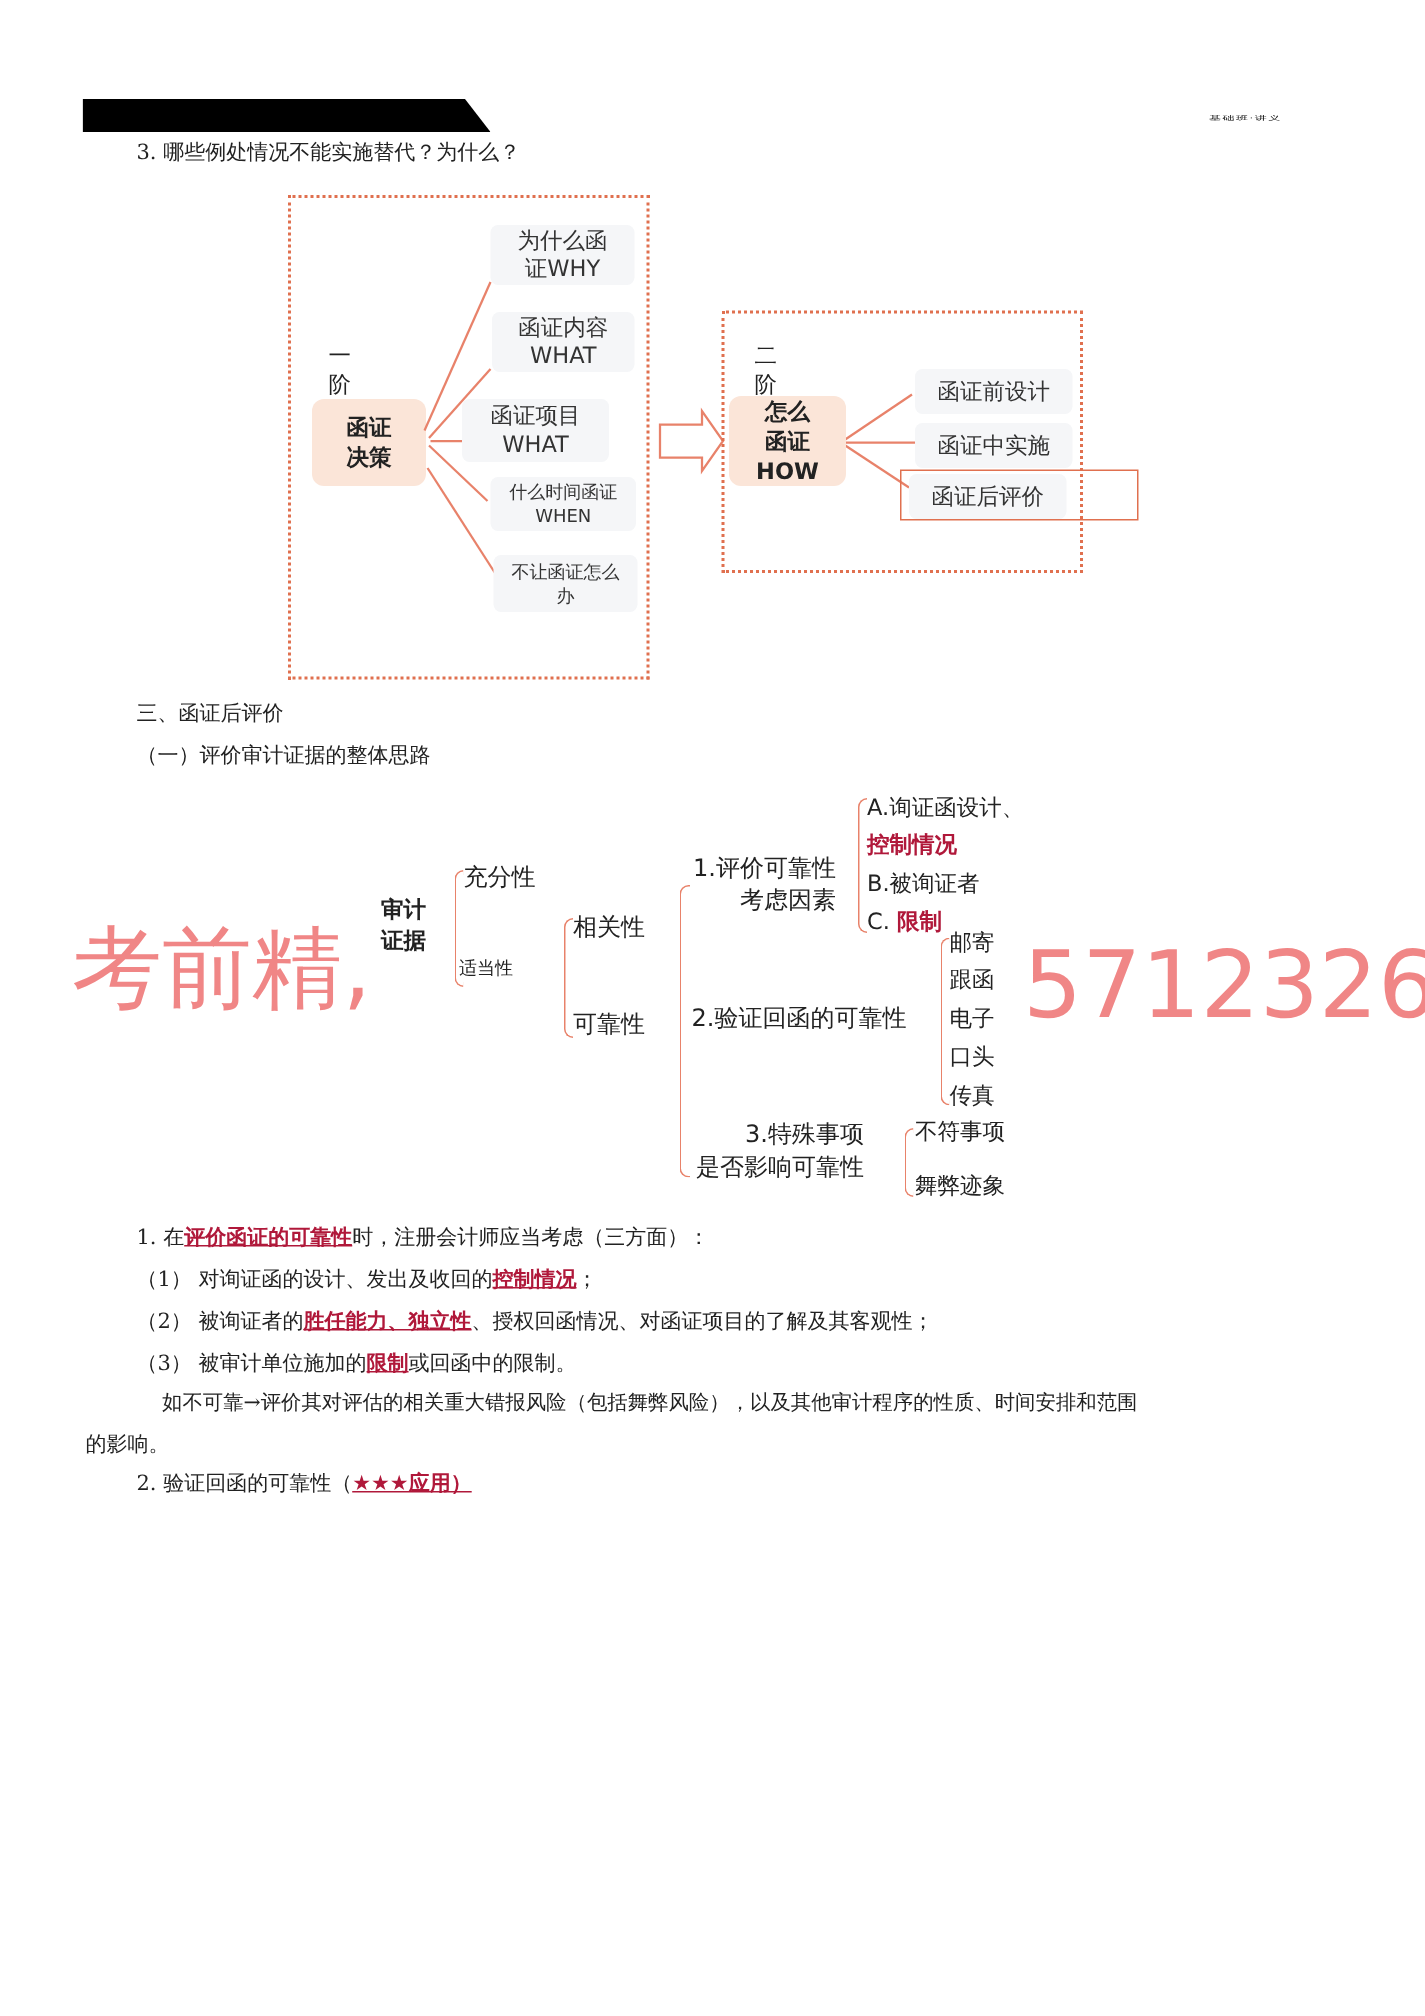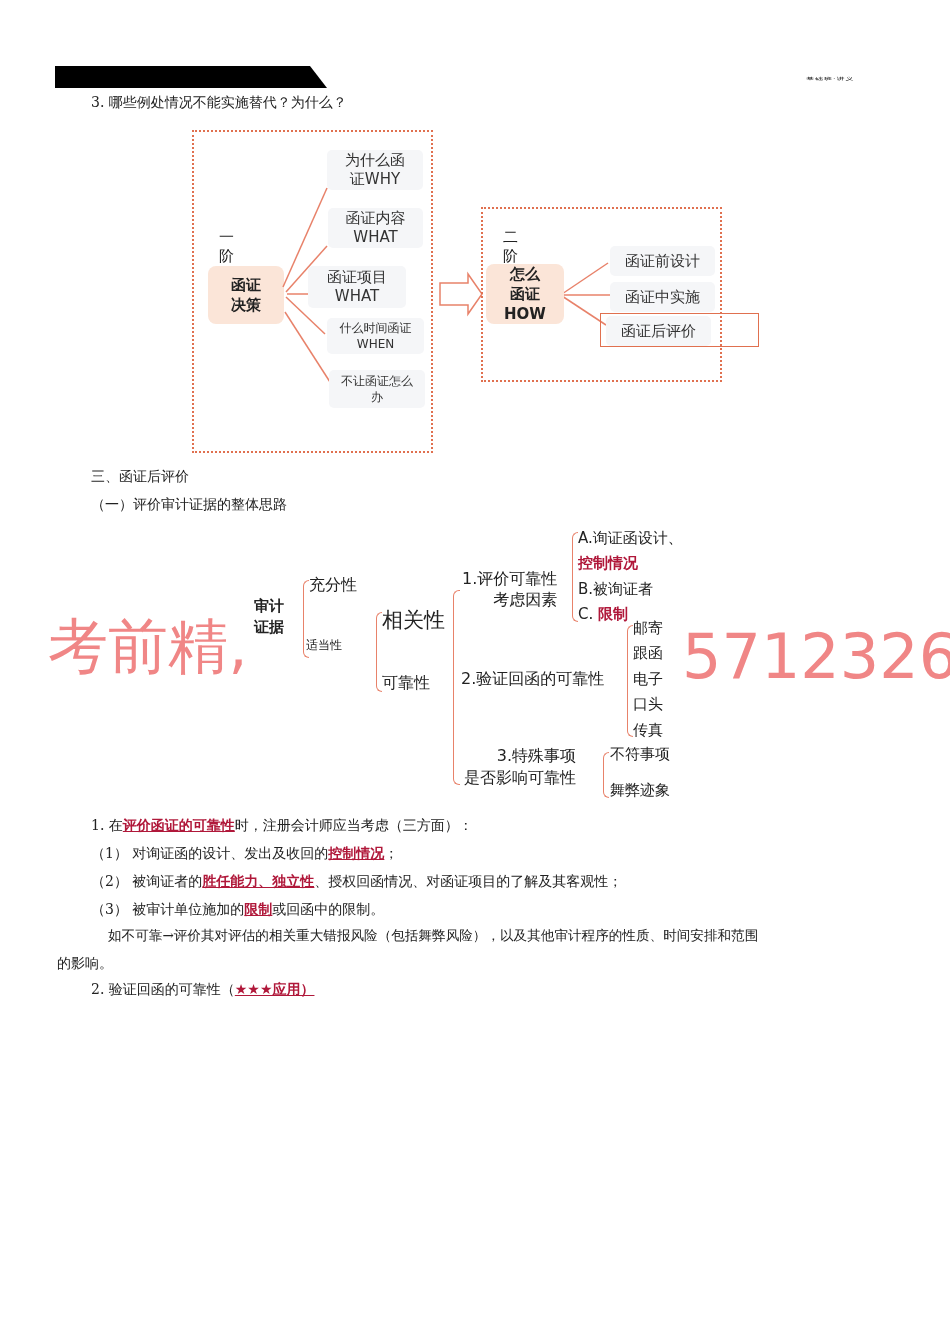--- a/index.html
+++ b/index.html
@@ -108,21 +108,21 @@
 <div class="abs mm bold" style="left:252px; top:596px; line-height:21px; background:#fff; padding-left:2px;">
   <div>审计</div>
     <div>证据</div>
 </div>
 
 <div class="abs brace" style="left:303px; top:580px; width:5px; height:76px;"></div>
 <div class="abs mm" style="left:309px; top:575px; font-size:16px;">充分性</div>
 <div class="abs mm" style="left:306px; top:638px; font-size:12px;">适当性</div>
 
 <div class="abs brace" style="left:376px; top:612px; width:5px; height:78px;"></div>
-<div class="abs mm" style="left:382px; top:608px; font-size:21px;">相关性</div>
+<div class="abs mm" style="left:382px; top:608px; font-size:16px;">相关性</div>
 <div class="abs mm" style="left:382px; top:673px; font-size:16px;">可靠性</div>
 
 <div class="abs brace" style="left:453px; top:590px; width:6px; height:193px;"></div>
 
 <div class="abs mm" style="left:462px; top:568px; line-height:21px; font-size:16px;">
   <div>1.评价可靠性</div>
     <div>考虑因素</div>
 </div>
 <div class="abs brace" style="left:572px; top:532px; width:5px; height:88px;"></div>
 <div class="abs mm" style="left:578px; top:529px;">A.询证函设计、</div>

